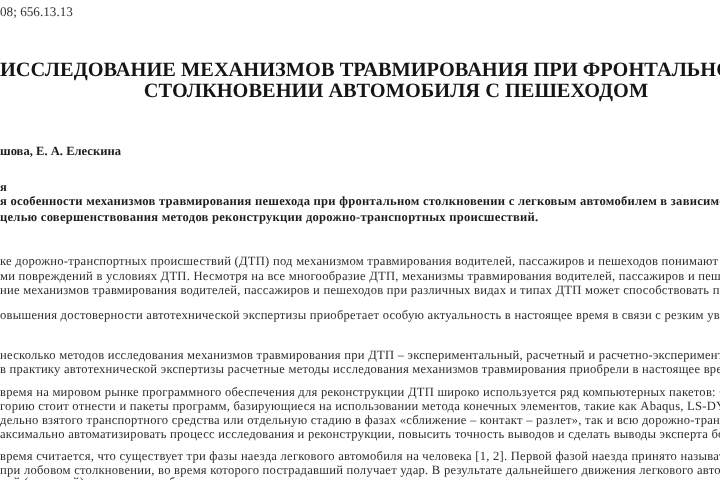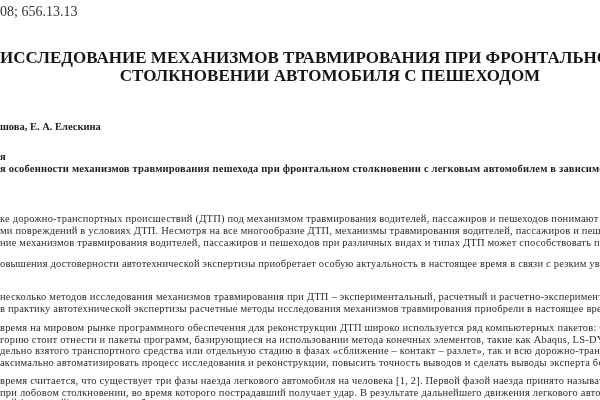--- a/index.html
+++ b/index.html
@@ -28,21 +28,21 @@
     white-space: nowrap;
     font-size: 10.5px;
     line-height: 12px;
     color: #2e2e2e;
     letter-spacing: 0.2px;
   }
   .udc {
     position: absolute;
     left: 0;
     top: 4px;
-    font-size: 14px;
+    font-size: 11px;
     color: #333333;
     white-space: nowrap;
   }
   .title {
     position: absolute;
     left: 0;
     width: 600px;
     text-align: center;
     font-weight: bold;
     color: #151515;
@@ -77,20 +77,21 @@
 
   <div class="udc">08; 656.13.13</div>
 
   <div class="title" style="top: 46px;">ИССЛЕДОВАНИЕ МЕХАНИЗМОВ ТРАВМИРОВАНИЯ ПРИ ФРОНТАЛЬНОМ</div>
   <div class="title" style="top: 64px; margin-left: 30px;">СТОЛКНОВЕНИИ АВТОМОБИЛЯ С ПЕШЕХОДОМ</div>
 
   <div class="authors">шова, Е. А. Елескина</div>
 
   <div class="line bold-line" style="top: 151px;">я</div>
   <div class="line bold-line" style="top: 163px;">я особенности механизмов травмирования пешехода при фронтальном столкновении с легковым автомобилем в зависимости от скорости движени</div>
+  <div class="line bold-line" style="top: 175.5px;">целью совершенствования методов реконструкции дорожно-транспортных происшествий.</div>
 
   <div class="line" style="top: 213px;">ке дорожно-транспортных происшествий (ДТП) под механизмом травмирования водителей, пассажиров и пешеходов понимают характер движения частей</div>
   <div class="line" style="top: 225px;">ми повреждений в условиях ДТП. Несмотря на все многообразие ДТП, механизмы травмирования водителей, пассажиров и пешеходов при одинаковых вид</div>
   <div class="line" style="top: 237px;">ние механизмов травмирования водителей, пассажиров и пешеходов при различных видах и типах ДТП может способствовать повышению достоверности</div>
 
   <div class="line" style="top: 258px;">овышения достоверности автотехнической экспертизы приобретает особую актуальность в настоящее время в связи с резким увеличением количества авто</div>
 
   <div class="line" style="top: 291px;">несколько методов исследования механизмов травмирования при ДТП – экспериментальный, расчетный и расчетно-экспериментальный метод. В связи с ак</div>
   <div class="line" style="top: 303px;">в практику автотехнической экспертизы расчетные методы исследования механизмов травмирования приобрели в настоящее время большую значимость.</div>
 

